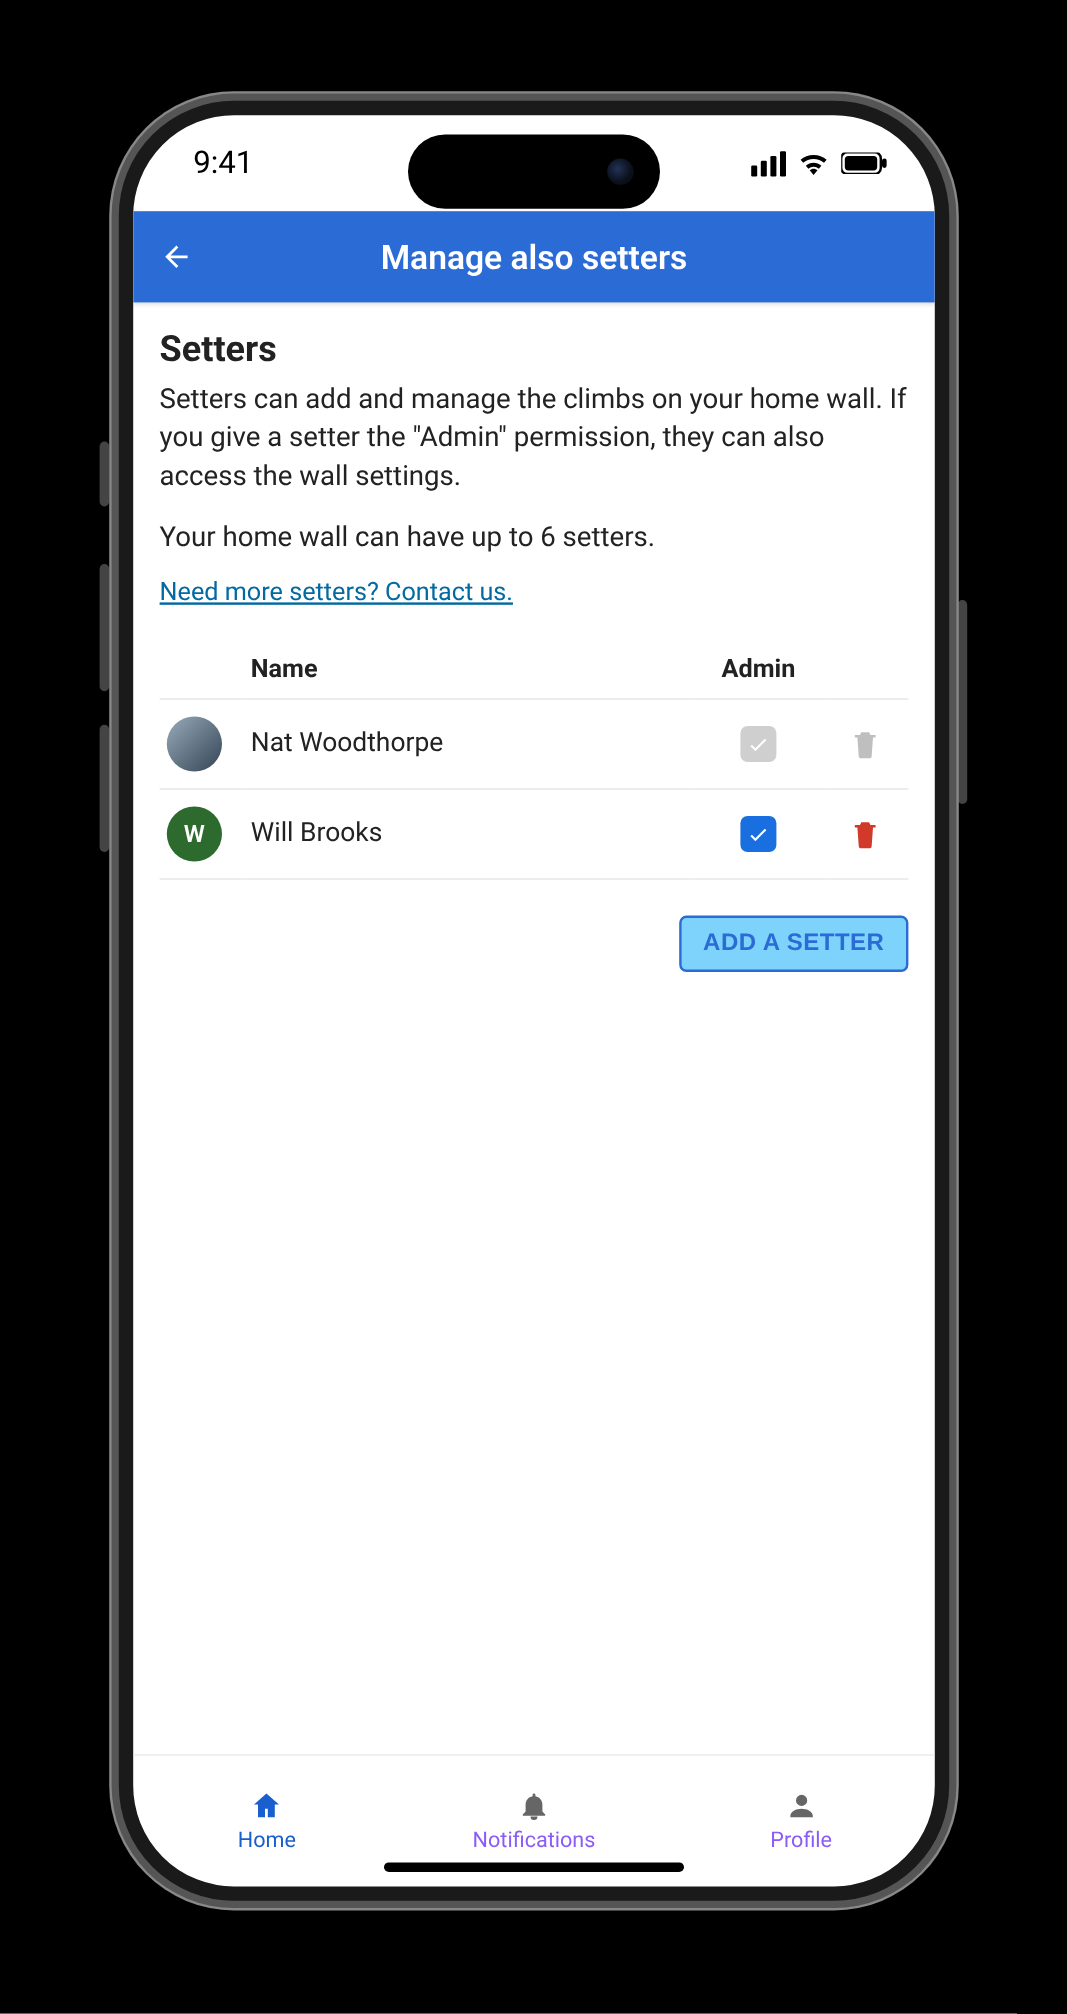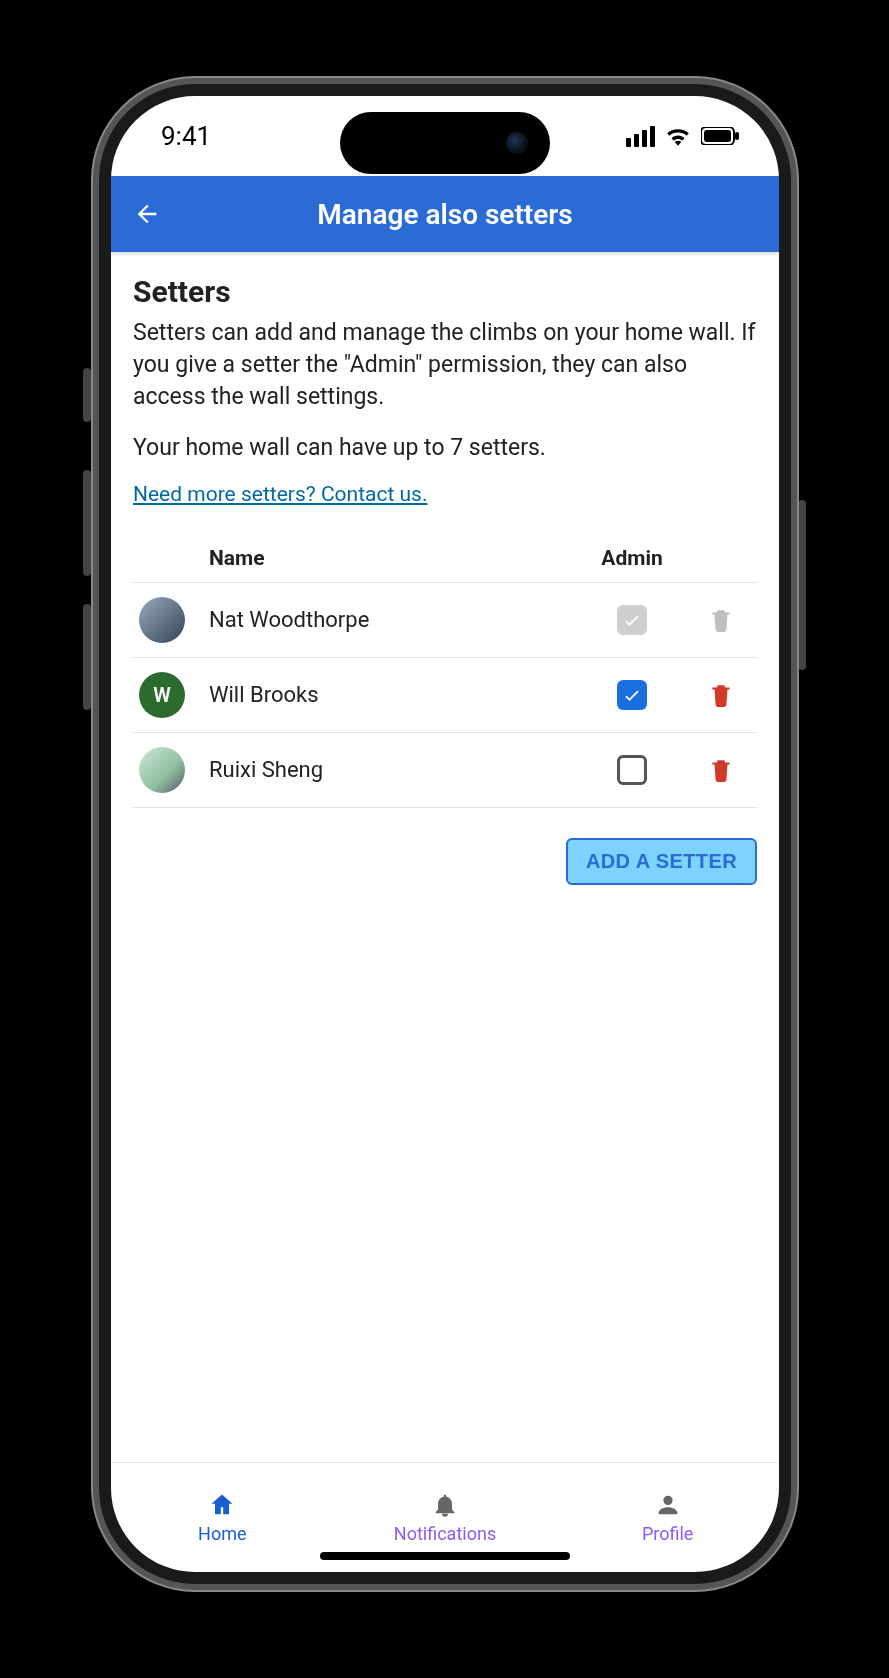--- a/index.html
+++ b/index.html
@@ -179,21 +179,21 @@
         <svg width="28" height="28" viewBox="0 0 24 24">
             <path fill="#fff" d="M20 11H7.8l5.6-5.6L12 4l-8 8 8 8 1.4-1.4L7.8 13H20z"></path>
           </svg>
       </div>
       <div class="appbar-title">Manage also setters</div>
     </div>
 
     <div class="content">
       <div class="section-title">Setters</div>
       <p class="body-text">Setters can add and manage the climbs on your home wall. If you give a setter the "Admin" permission, they can also access the wall settings.</p>
-      <p class="body-text">Your home wall can have up to 7 setters.</p>
+      <p class="body-text">Your home wall can have up to 6 setters.</p>
       <a class="link">Need more setters? Contact us.</a>
 
       <table>
         <thead>
           <tr>
             <th style="width:70px"></th>
             <th>Name</th>
             <th class="center" style="width:110px">Admin</th>
             <th style="width:70px"></th>
           </tr>
@@ -236,38 +236,20 @@
               </div>
             </td>
             <td>
               <div class="trash trash-red">
                 <svg width="26" height="28" viewBox="0 0 24 24">
                     <path d="M6 7h12l-1 14a2 2 0 0 1-2 2H9a2 2 0 0 1-2-2L6 7zm3-4h6l1 2h4v2H4V5h4l1-2z"></path>
                   </svg>
               </div>
             </td>
           </tr>
-          <tr class="row">
-            <td>
-                <div class="avatar av-photo2">
-                  <span></span>
-                </div>
-              </td>
-            <td class="name">Ruixi Sheng</td>
-            <td>
-              <div class="chk chk-unchecked"></div>
-            </td>
-            <td>
-              <div class="trash trash-red">
-                <svg width="26" height="28" viewBox="0 0 24 24">
-                    <path d="M6 7h12l-1 14a2 2 0 0 1-2 2H9a2 2 0 0 1-2-2L6 7zm3-4h6l1 2h4v2H4V5h4l1-2z"></path>
-                  </svg>
-              </div>
-            </td>
-          </tr>
         </tbody>
       </table>
 
       <div class="add-row">
         <button class="add-btn">ADD A SETTER</button>
       </div>
     </div>
 
     <div class="tabbar">
       <div class="tab active">

